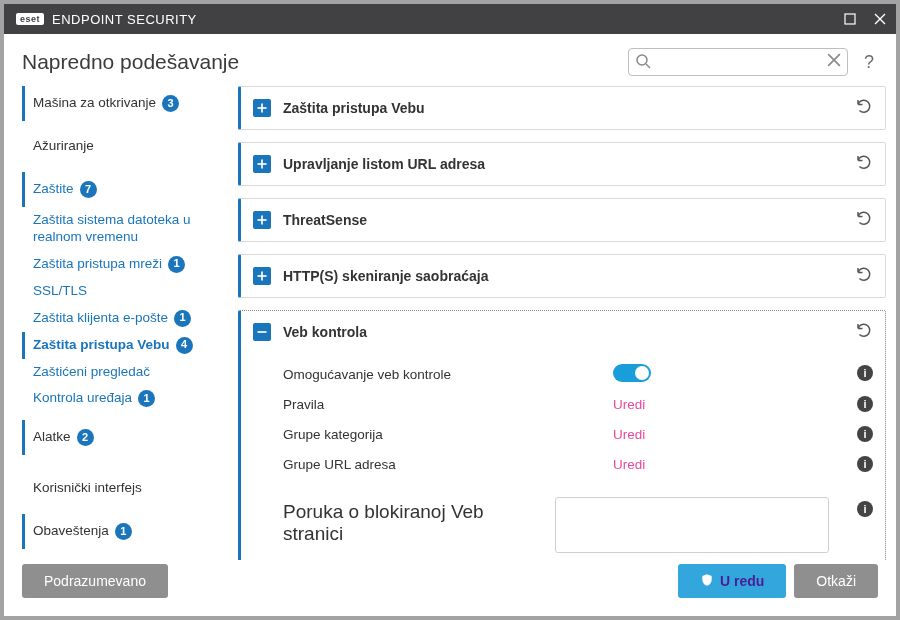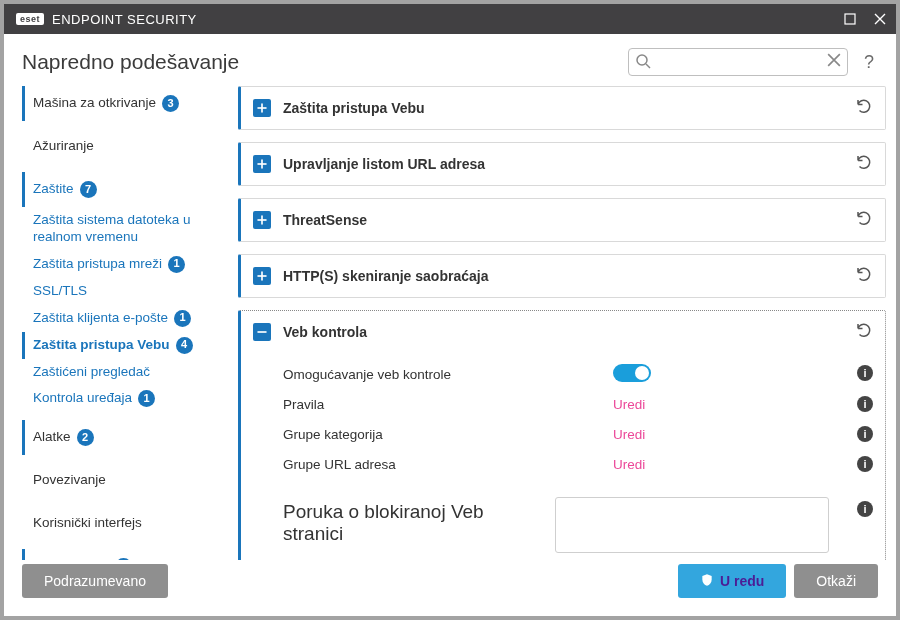--- a/index.html
+++ b/index.html
@@ -157,23 +157,20 @@
         <div class="nav-item sub">
           <span>Kontrola uređaja</span>
           <span class="badge">1</span>
         </div>
         <div style="height: 8px;"></div>
         <div class="nav-item top mark">
           <span>Alatke</span>
           <span class="badge">2</span>
         </div>
         <div style="height: 8px;"></div>
-        <div class="nav-item top">
-          <span>Povezivanje</span>
-        </div>
         <div style="height: 8px;"></div>
         <div class="nav-item top">
           <span>Korisnički interfejs</span>
         </div>
         <div style="height: 8px;"></div>
         <div class="nav-item top mark">
           <span>Obaveštenja</span>
           <span class="badge">1</span>
         </div>
       </div>

